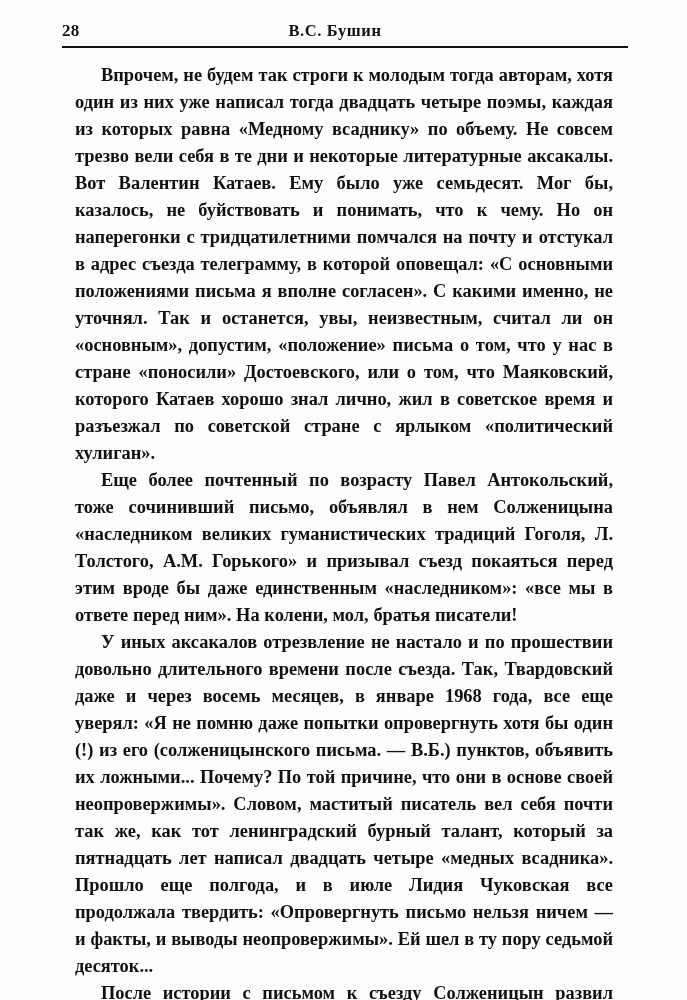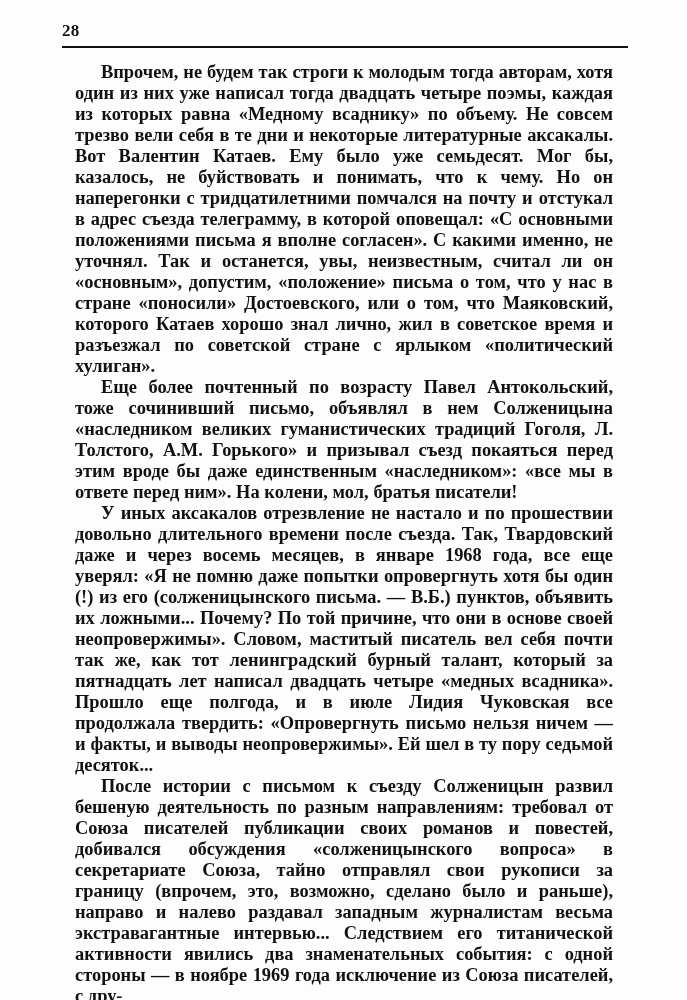--- a/index.html
+++ b/index.html
@@ -56,41 +56,42 @@
   
   .body-col {
     position: absolute;
     left: 75px;
     top: 62px;
     width: 538px;
   }
   p.para {
     margin: 0;
     font-size: 18.4px;
-    line-height: 21px;
+    line-height: 27px;
     font-weight: bold;
     text-align: justify;
     text-indent: 26px;
     -webkit-hyphens: none;
     hyphens: none;
     word-spacing: 0.1px;
   }
   p.para.last {
     text-align-last: left;
   }
   .ital {
   }
 </style>
 </head>
 <body>
 
 <div class="page">
 
   <div class="page-header">
     <div class="folio">28</div>
+    <div class="running-title">В.С. Бушин</div>
   </div>
   <div class="header-rule"></div>
 
   <div class="body-col">
 
     <p class="para">Впрочем, не будем так строги к молодым тогда авторам, хотя один из них уже написал тогда двадцать четыре поэмы, каждая из которых равна «Медному всаднику» по объему. Не совсем трезво вели себя в те дни и некоторые литературные аксакалы. Вот Валентин Катаев. Ему было уже семьдесят. Мог бы, казалось, не буйствовать и понимать, что к чему. Но он наперегонки с тридцатилетними помчался на почту и отстукал в адрес съезда телеграмму, в которой оповещал: «С основными положениями письма я вполне согласен». С какими именно, не уточнял. Так и останется, увы, неизвестным, считал ли он «основным», допустим, «положение» письма о том, что у нас в стране «поносили» Достоевского, или о том, что Маяковский, которого Катаев хорошо знал лично, жил в советское время и разъезжал по советской стране с ярлыком «политический хулиган».</p>
 
     <p class="para">Еще более почтенный по возрасту Павел Антокольский, тоже сочинивший письмо, объявлял в нем Солженицына «наследником великих гуманистических традиций Гоголя, Л. Толстого, А.М. Горького» и призывал съезд покаяться перед этим вроде бы даже единственным «наследником»: «все мы в ответе перед ним». На колени, мол, братья писатели!</p>
 
     <p class="para"><span>У иных аксакалов отрезвление не настало и по прошествии довольно длительного времени после съезда. Так, Твардовский даже и через восемь месяцев, в январе 1968 года, все еще уверял: «Я не помню даже попытки опровергнуть хотя бы один (!) из его (солженицынского письма. — </span><span class="ital">В.Б.</span><span>) пунктов, объявить их ложными... </span><span>Почему? По той причине, что они в основе своей неопровержимы». Словом, маститый писатель вел себя почти так же, как тот ленинградский бурный талант, который за пятнадцать лет написал двадцать четыре «медных всадника». Прошло еще полгода, и в июле Лидия Чуковская все продолжала твердить: «Опровергнуть письмо нельзя ничем — и факты, и выводы неопровержимы». Ей шел в ту пору седьмой десяток...</span></p>

